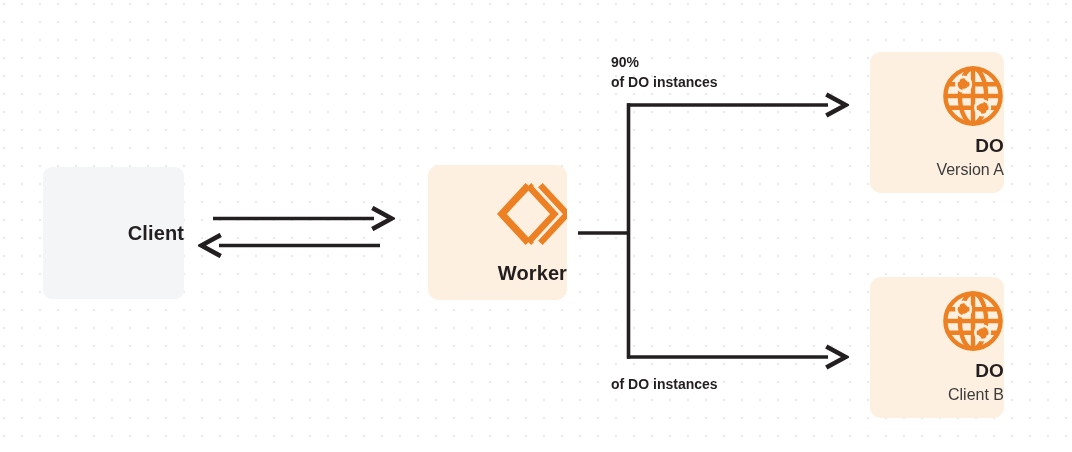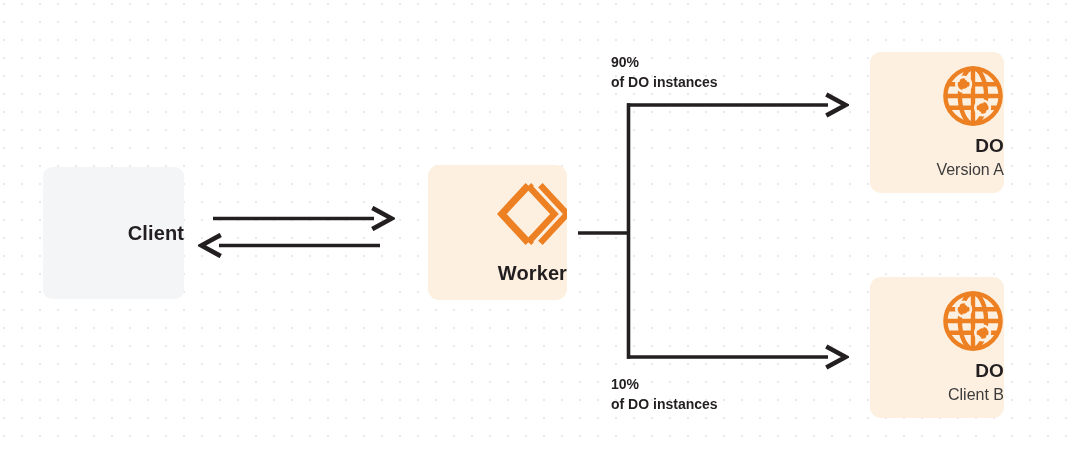--- a/index.html
+++ b/index.html
@@ -164,21 +164,20 @@
 
     <line x1="627" y1="357" x2="828" y2="357" stroke="#231f20" stroke-width="3.6" marker-end="url(#arrow-right)"></line>
   </svg>
 
   <div class="edge-label edge-label-top">
     <span class="pct">90%</span>
     <span class="desc">of DO instances</span>
   </div>
 
   <div class="edge-label edge-label-bottom">
-    <span class="pct">10%</span>
     <span class="desc">of DO instances</span>
   </div>
 
   <div class="node node-client">
     <span class="node-title node-title-client">Client</span>
   </div>
 
   <div class="node node-worker">
     <span class="node-icon icon-worker">
       <svg width="70" height="64" viewBox="0 0 70 64" xmlns="http://www.w3.org/2000/svg">

